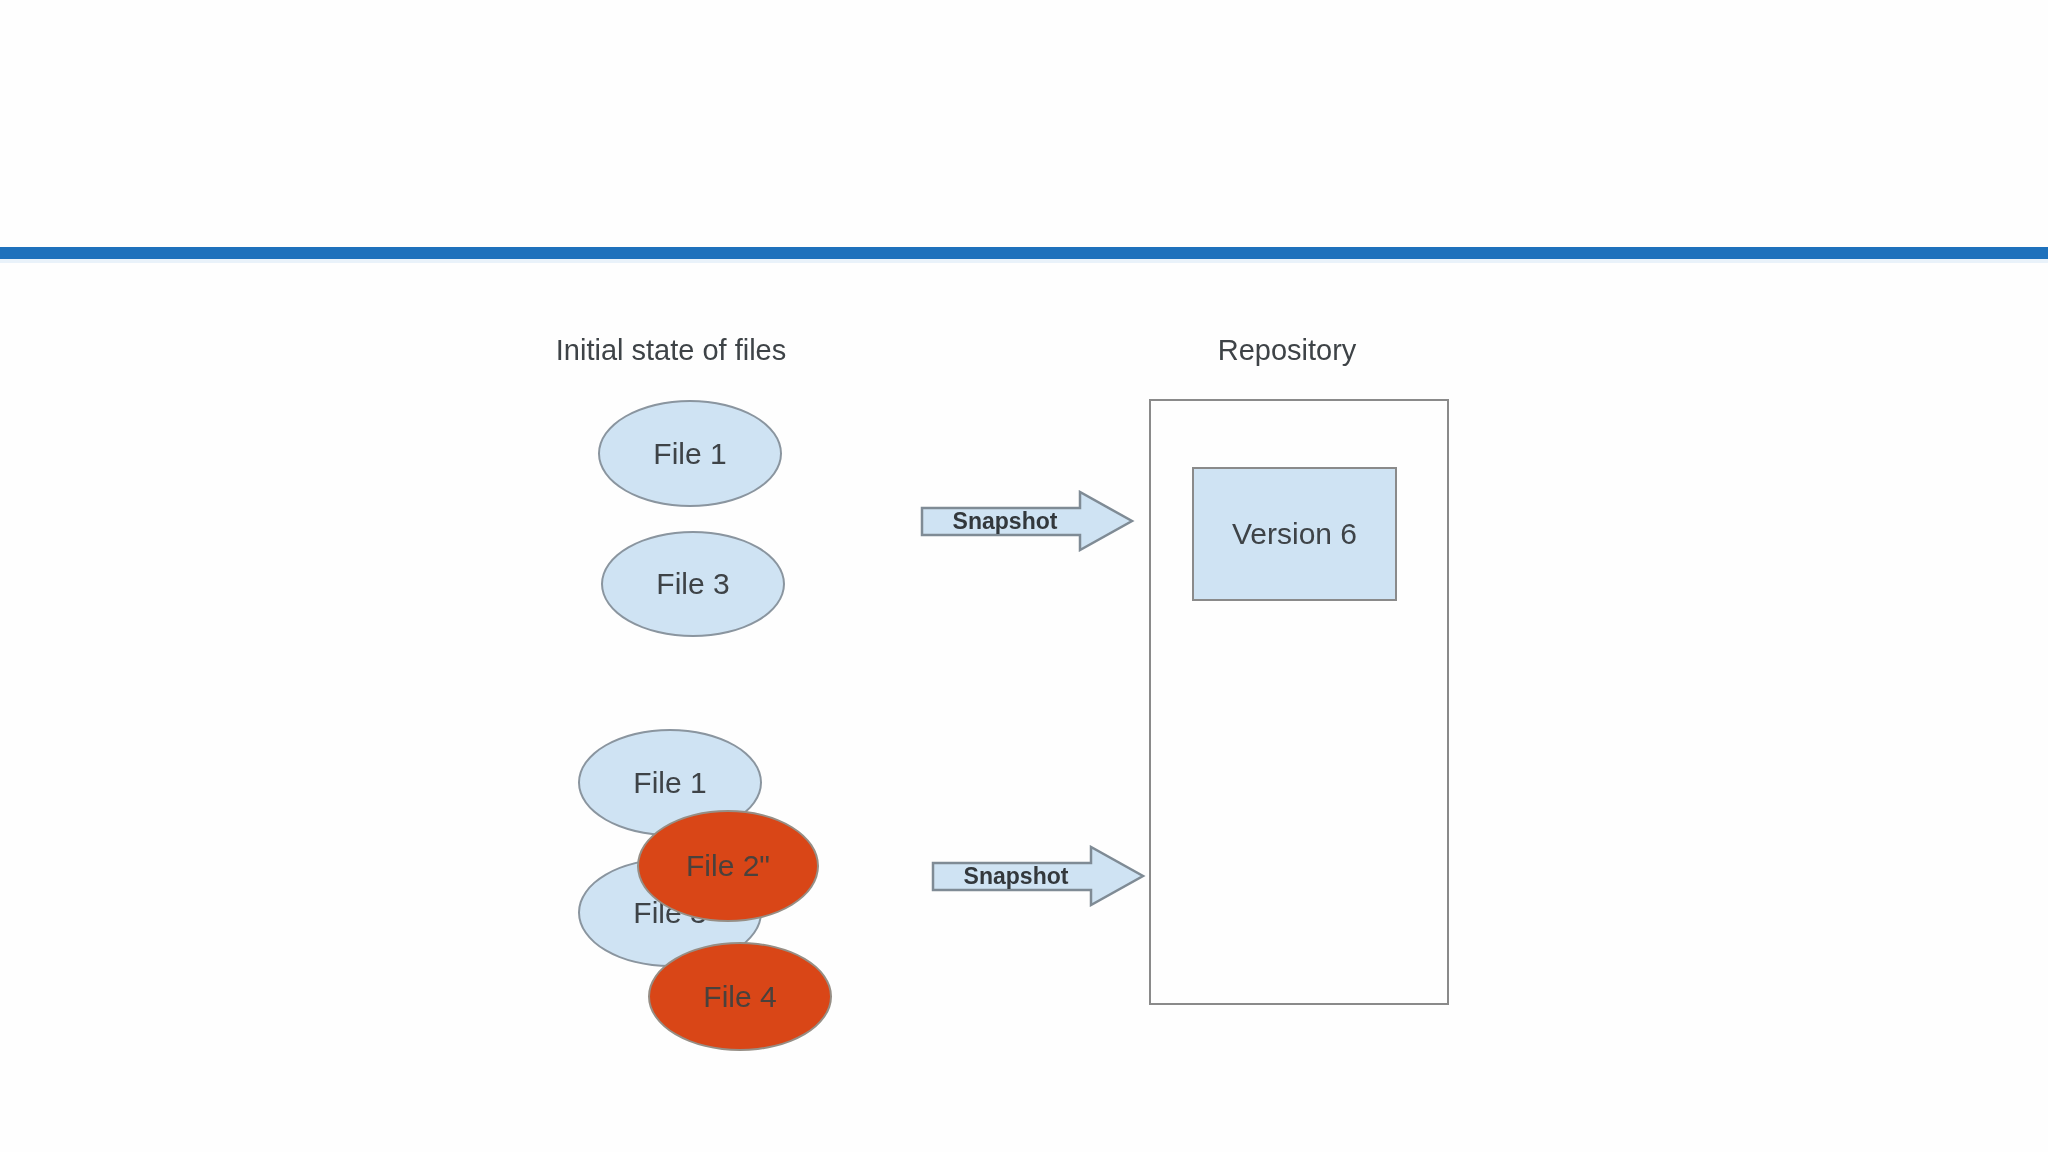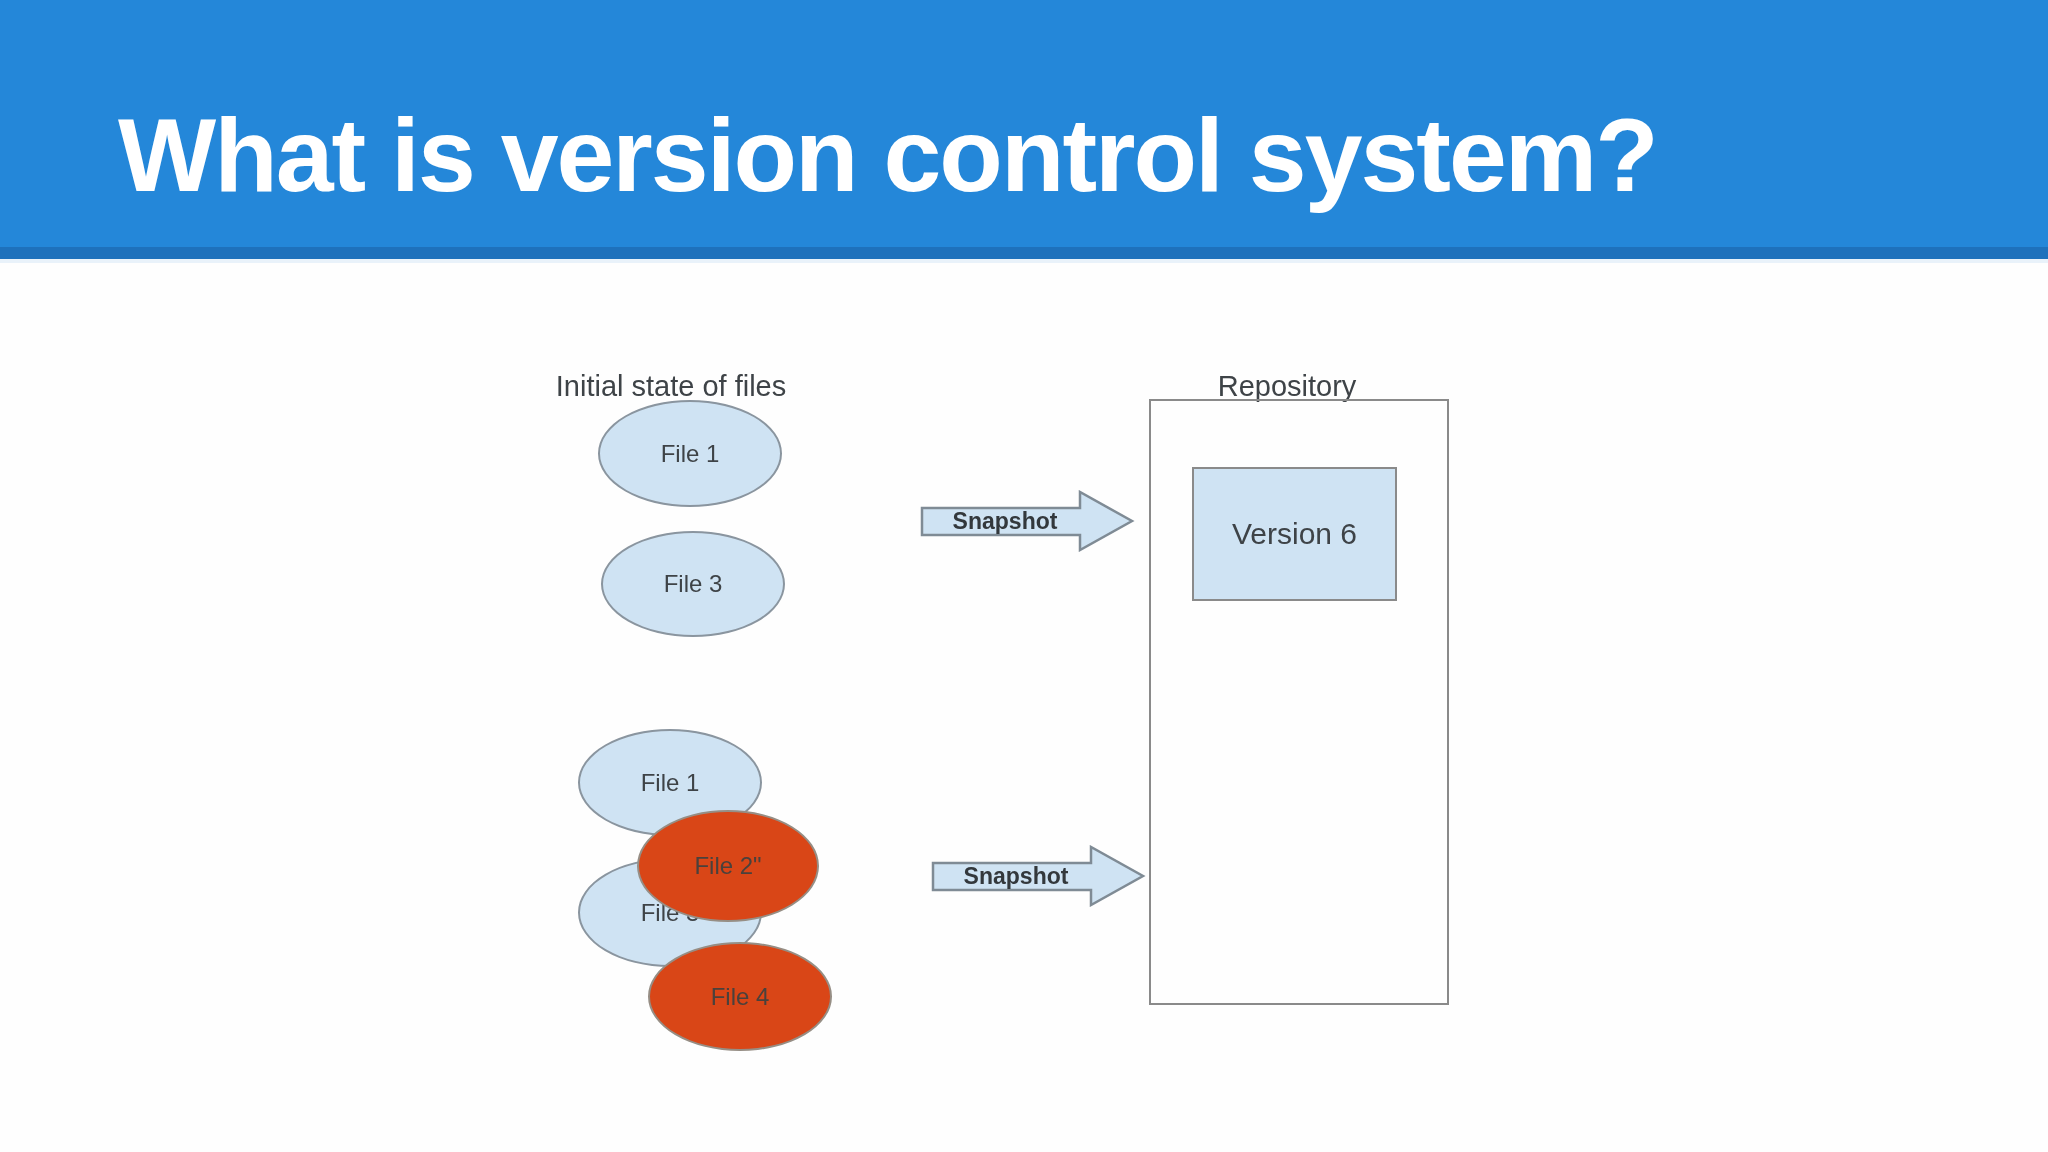--- a/index.html
+++ b/index.html
@@ -16,30 +16,30 @@
             background:var(--header-strip-dark,#1e71bc); }
   #header-strip-light { position:absolute; left:0; top:259px; width:2048px; height:4px;
             background:var(--header-strip-light,#e9f2fa); }
   #title { position:absolute; left:118px; top:96px;
            font-size:104px; font-weight:bold; letter-spacing:-2px;
            color:var(--title-white,#ffffff); white-space:nowrap; }
 
   
   .section-label { position:absolute; width:400px; text-align:center;
                    font-size:29px; line-height:32px; color:var(--text-dark,#3e4347);
-                   white-space:nowrap;margin-top:36px; }
+                   white-space:nowrap; }
   #label-initial { left:471px; top:334px; }
   #label-repository { left:1087px; top:334px; }
   #label-changed { left:503px; top:676px; }
 
   
   .ellipse { position:absolute; border-radius:50%;
              border:2px solid var(--shape-border,#8a959f);
              display:flex; align-items:center; justify-content:center;
-             font-size:24px; color:var(--text-dark,#3e4347); }
+             font-size:30px; color:var(--text-dark,#3e4347); }
   .ellipse.blue { background:var(--shape-light-blue,#cfe3f3); }
   .ellipse.orange { background:var(--shape-orange,#d94617); color:#4a413c;
                     border-color:#968e85; }
 
   #g1-file1 { left:598px; top:400px; width:180px; height:103px; }
   #g1-file3 { left:601px; top:531px; width:180px; height:102px; }
   #g1-file2 { left:661px; top:481px; width:177px; height:107px; }
 
   #g2-file1 { left:578px; top:729px; width:180px; height:103px; }
   #g2-file3 { left:578px; top:858px; width:180px; height:105px; }
@@ -62,23 +62,20 @@
                  display:flex; align-items:center; justify-content:center;
                  font-size:30px; color:var(--text-dark,#3e4347); }
   #version1 { left:1192px; top:467px; width:201px; height:130px; }
   #version2 { left:1192px; top:812px; width:203px; height:129px; }
 </style>
 </head>
 <body>
 
 <div id="slide">
 
-  <div id="header">
-    <div id="title">What is version control system?</div>
-  </div>
   <div id="header-strip-dark"></div>
   <div id="header-strip-light"></div>
 
   <div class="section-label" id="label-initial">Initial state of files</div>
   <div class="section-label" id="label-repository">Repository</div>
 
   <div class="ellipse blue" id="g1-file1">File 1</div>
   <div class="ellipse blue" id="g1-file3">File 3</div>
 
   <div class="ellipse blue" id="g2-file1">File 1</div>

